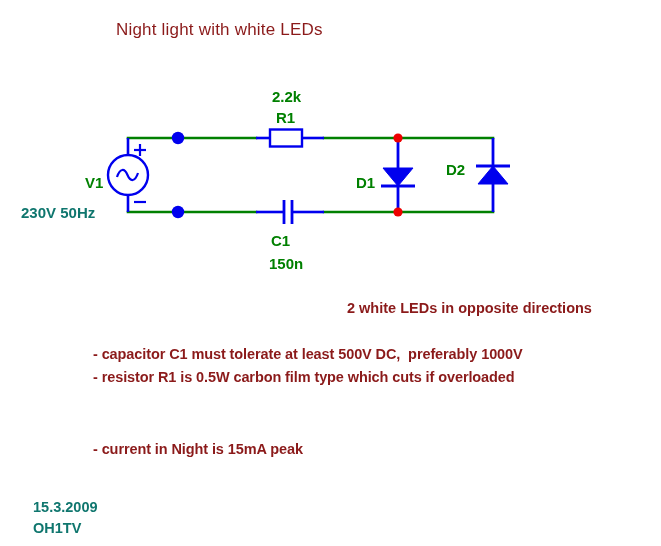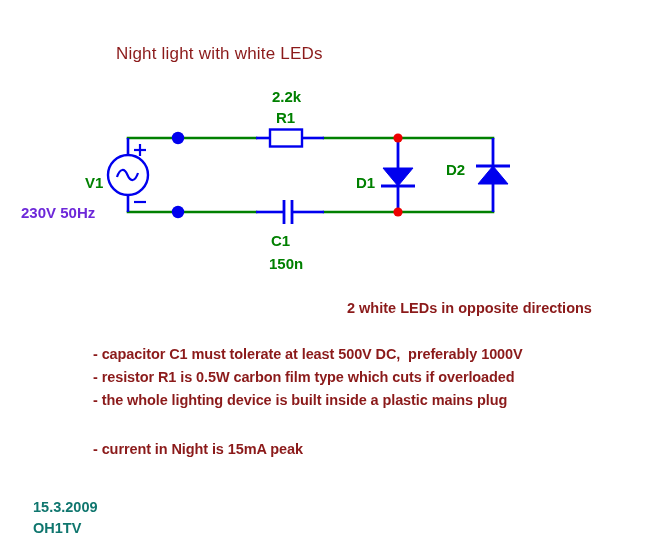--- a/index.html
+++ b/index.html
@@ -28,29 +28,28 @@
     white-space: pre;
     line-height: 1;
   }
   .title {
     color: #8b1a1a;
     font-size: 17px;
     font-weight: normal;
     left: 116px;
     top: 21px;
     letter-spacing: 0.2px;
-    margin-top: 24px;
   }
   .lbl-green {
     color: #008000;
     font-size: 15px;
     font-weight: bold;
   }
   .lbl-red {
-    color: #6d28d9;
+    color: #0f766e;
     font-size: 15px;
     font-weight: bold;
   }
   .note-line {
     position: absolute;
     color: #8b1a1a;
     font-size: 14.5px;
     font-weight: bold;
     white-space: pre;
     left: 93px;
@@ -151,19 +150,18 @@
   <div class="txt lbl-green" style="left:356px; top:175px;">D1</div>
   <div class="txt lbl-green" style="left:446px; top:162px;">D2</div>
 
   <div class="txt lbl-green" style="left:85px; top:175px;">V1</div>
   <div class="txt lbl-red" style="left:21px; top:205px;">230V 50Hz</div>
 
   <div class="txt caption">2 white LEDs in opposite directions</div>
 
   <div class="note-line" style="top:346px;">- capacitor C1 must tolerate at least 500V DC,  preferably 1000V</div>
   <div class="note-line" style="top:369px;">- resistor R1 is 0.5W carbon film type which cuts if overloaded</div>
-  <div class="note-line" style="top:392px;">- the whole lighting device is built inside a plastic mains plug</div>
   <div class="note-line" style="top:441px;">- current in Night is 15mA peak</div>
 
   <div class="txt foot" style="top:500px;">15.3.2009</div>
   <div class="txt foot" style="top:521px;">OH1TV</div>
 
 </div>
 
 </body></html>

